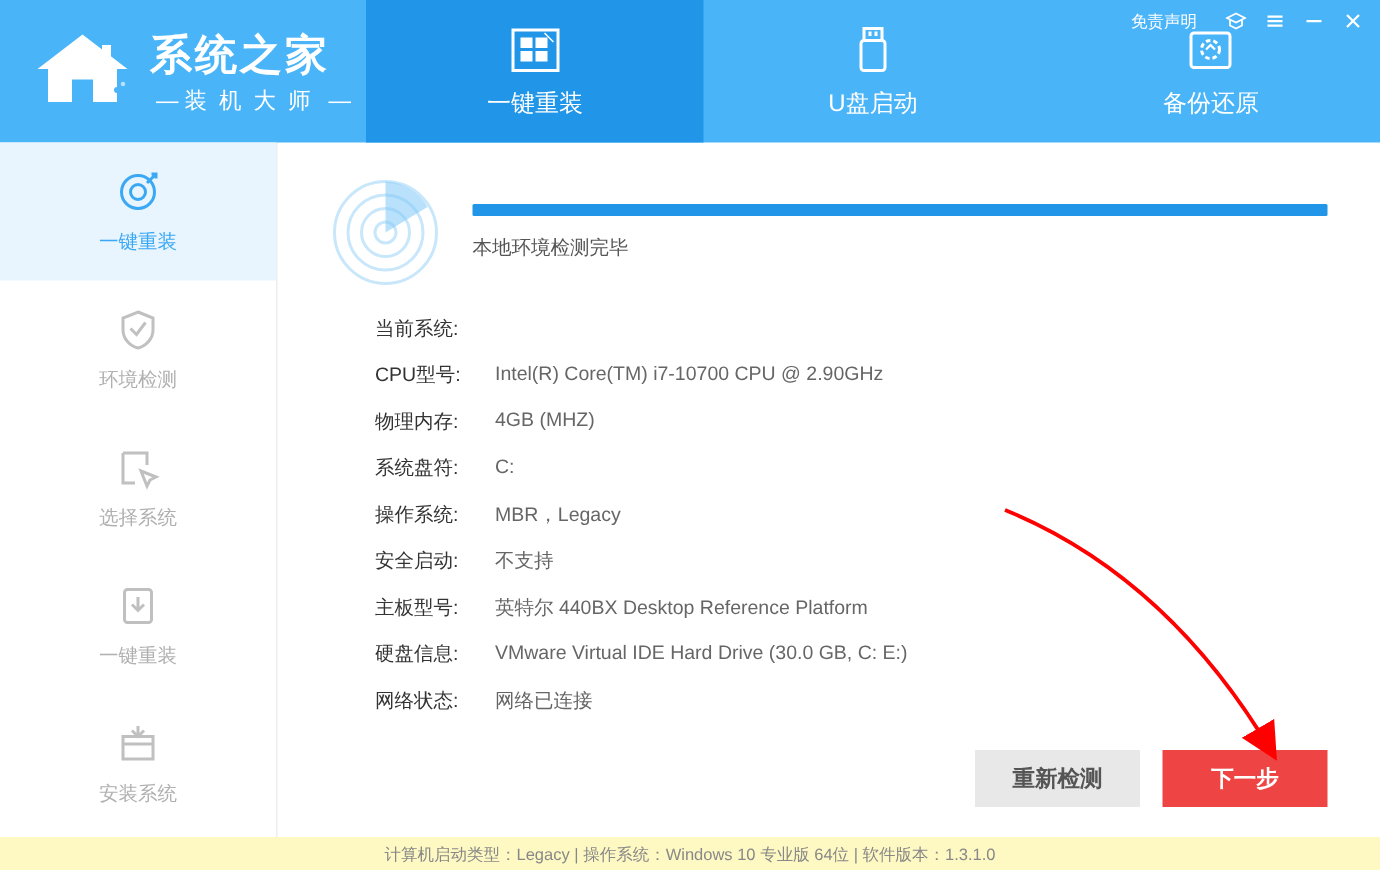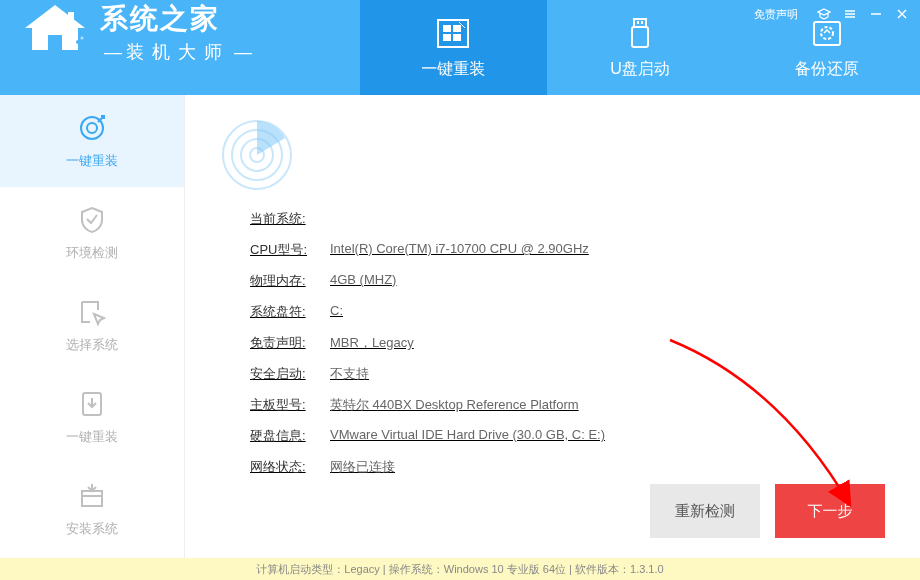--- a/index.html
+++ b/index.html
@@ -1,23 +1,23 @@
 <!DOCTYPE html>
 <html><head>
 <meta charset="utf-8">
 <style>
 * { margin: 0; padding: 0; box-sizing: border-box; font-family: "Microsoft YaHei", Arial, sans-serif; }
 body { width: 920px; height: 580px; background: #fff; overflow: hidden; position: relative; }
 
 .header { height: 95px; background: #49b4f8; position: relative; display: flex; }
-.logo-area { width: 360px; display: flex; padding-left: 20px; }
+.logo-area { width: 244px; display: flex; align-items: center; padding-left: 20px; }
 .logo-icon { width: 70px; height: 60px; margin-right: 10px; }
 .logo-text { color: #fff; }
 .logo-title { font-size: 28px; font-weight: bold; letter-spacing: 2px; }
-.logo-sub { font-size: 18px; letter-spacing: 8px; text-align: center; margin-top: 2px; }
+.logo-sub { font-size: 15px; letter-spacing: 8px; text-align: center; margin-top: 2px; }
 .logo-sub::before, .logo-sub::after { content: "—"; letter-spacing: 0; margin: 0 4px; }
 
 .top-tabs { flex: 1; display: flex; align-items: flex-end; height: 95px; }
 .top-tab { flex: 1; height: 95px; display: flex; flex-direction: column; align-items: center; justify-content: center; color: #fff; cursor: pointer; }
 .top-tab.active { background: #2196e8; }
 .top-tab-icon { width: 38px; height: 35px; margin-bottom: 8px; }
 .top-tab-label { font-size: 16px; }
 
 .win-controls { position: absolute; top: 6px; right: 10px; display: flex; align-items: center; gap: 10px; }
 .disclaimer { color: #fff; font-size: 11px; margin-right: 8px; cursor: pointer; }
@@ -30,27 +30,27 @@
 .side-item-icon { width: 32px; height: 32px; margin-bottom: 8px; }
 .side-item-label { font-size: 13px; }
 
 .main { flex: 1; position: relative; padding: 25px 35px 0 35px; }
 .detect-head { display: flex; align-items: center; height: 70px; }
 .radar { width: 75px; height: 75px; margin-right: 20px; }
 .detect-prog { flex: 1; }
 .prog-bar { height: 8px; background: #2196e8; border-radius: 1px; }
 .prog-label { margin-top: 12px; font-size: 13px; color: #555; }
 
-.info { margin-top: 20px; margin-left: 30px; text-decoration: underline; }
+.info { margin-top: 20px; margin-left: 30px; }
 .info-row { display: flex; margin-bottom: 13px; font-size: 13px; }
 .info-label { width: 80px; color: #333; }
 .info-val { color: #666; }
 
 .actions { position: absolute; bottom: 20px; right: 35px; display: flex; gap: 15px; }
-.btn { width: 110px; height: 54px; border: none; font-size: 15px; cursor: pointer; display: flex; align-items: center; justify-content: center; }
+.btn { width: 110px; height: 38px; border: none; font-size: 15px; cursor: pointer; display: flex; align-items: center; justify-content: center; font-weight: bold; }
 .btn-gray { background: #e8e8e8; color: #555; }
 .btn-blue { background: #ef4444; color: #fff; }
 
 .footer { height: 22px; background: #fef9c3; display: flex; align-items: center; justify-content: center; font-size: 11px; color: #888; }
 
 .arrow { position: absolute; top: 335px; left: 660px; pointer-events: none; }
 </style>
 </head>
 <body>
 
@@ -168,40 +168,44 @@
 
   <div class="main">
     <div class="detect-head">
       <svg class="radar" viewBox="0 0 75 75">
         <circle cx="37" cy="37" r="34" fill="none" stroke="#c9e7fb" stroke-width="2"></circle>
         <circle cx="37" cy="37" r="25" fill="none" stroke="#c9e7fb" stroke-width="2"></circle>
         <circle cx="37" cy="37" r="16" fill="none" stroke="#c9e7fb" stroke-width="2"></circle>
         <circle cx="37" cy="37" r="7" fill="none" stroke="#c9e7fb" stroke-width="2"></circle>
         <path d="M37 37 L37 3 A34 34 0 0 1 65 20 Z" fill="#7fc9f7" opacity="0.55"></path>
       </svg>
+      <div class="detect-prog">
+        <div class="prog-bar"></div>
+        <div class="prog-label">本地环境检测完毕</div>
+      </div>
     </div>
 
     <div class="info">
       <div class="info-row">
           <span class="info-label">当前系统:</span>
         </div>
       <div class="info-row">
           <span class="info-label">CPU型号:</span>
           <span class="info-val">Intel(R) Core(TM) i7-10700 CPU @ 2.90GHz</span>
         </div>
       <div class="info-row">
           <span class="info-label">物理内存:</span>
           <span class="info-val">4GB (MHZ)</span>
         </div>
       <div class="info-row">
           <span class="info-label">系统盘符:</span>
           <span class="info-val">C:</span>
         </div>
       <div class="info-row">
-          <span class="info-label">免责声明:</span>
+          <span class="info-label">操作系统:</span>
           <span class="info-val">MBR，Legacy</span>
         </div>
       <div class="info-row">
           <span class="info-label">安全启动:</span>
           <span class="info-val">不支持</span>
         </div>
       <div class="info-row">
           <span class="info-label">主板型号:</span>
           <span class="info-val">英特尔 440BX Desktop Reference Platform</span>
         </div>

